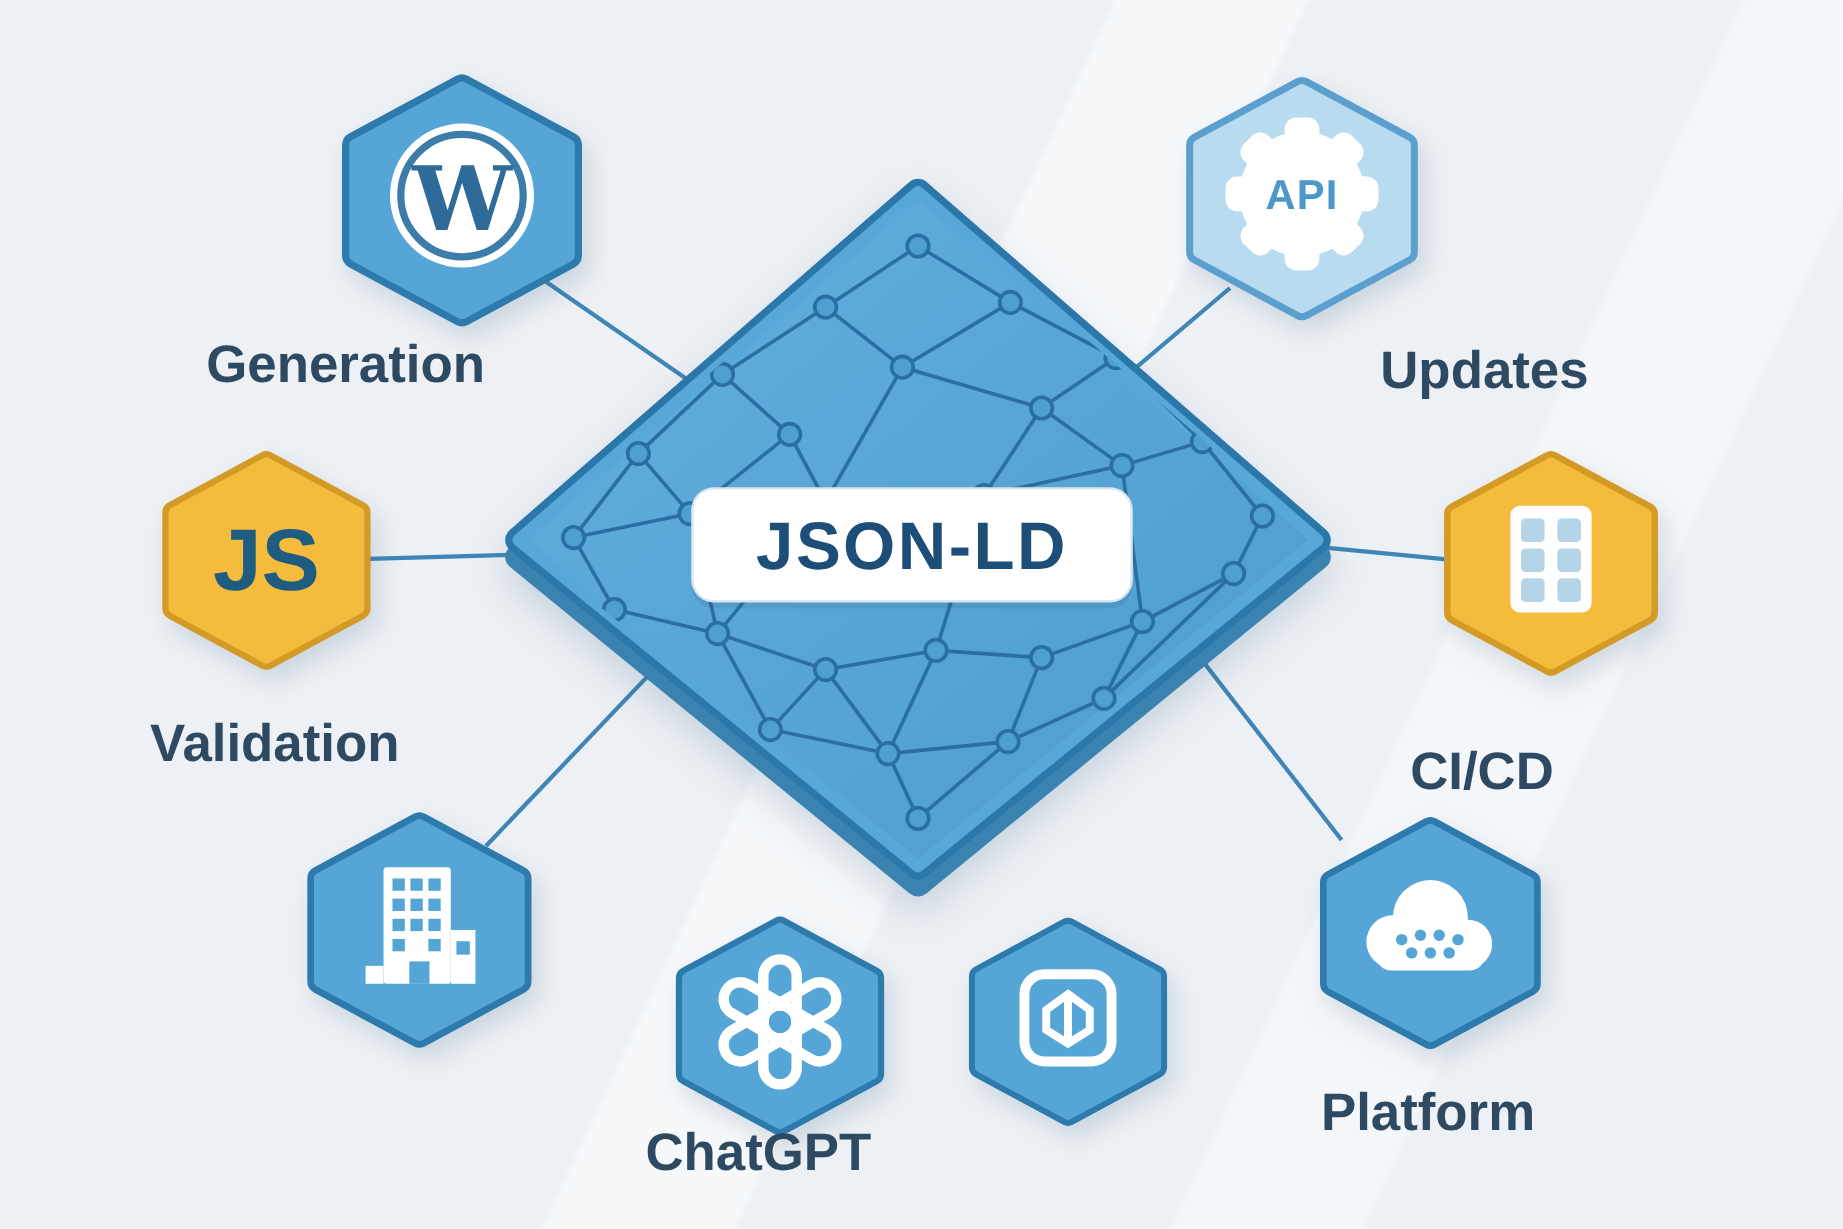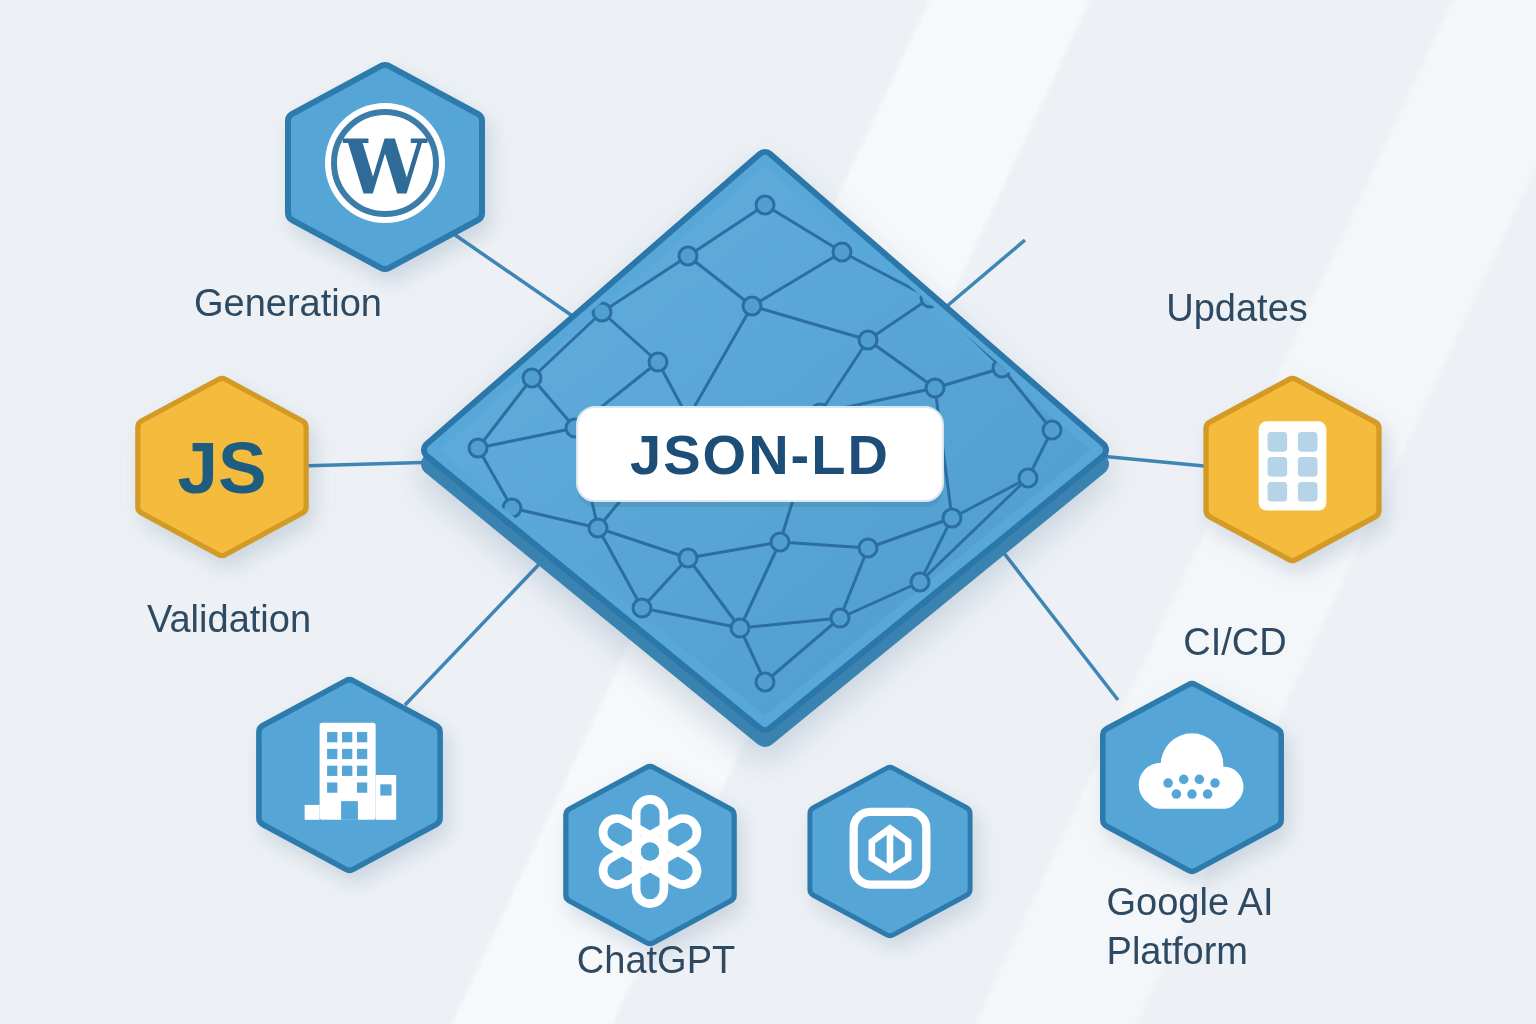--- a/index.html
+++ b/index.html
@@ -24,21 +24,21 @@
   .hex-fill{stroke-width:5;stroke-linejoin:round;}
   .blue .hex-border{stroke:#2d7aac;fill:#2d7aac;}
   .blue .hex-fill{stroke:#55a6d7;fill:#55a6d7;}
   .lightblue .hex-border{stroke:#5b9fce;fill:#5b9fce;}
   .lightblue .hex-fill{stroke:#b9dbef;fill:#b9dbef;}
   .yellow .hex-border{stroke:#d49a26;fill:#d49a26;}
   .yellow .hex-fill{stroke:#f5bb3d;fill:#f5bb3d;}
   .label{
     position:absolute;z-index:4;
     transform:translate(-50%,-50%);
-    font-size:38px;font-weight:400;line-height:1.3;
+    font-size:44px;font-weight:700;line-height:1.3;
     color:#2e4a63;text-align:center;white-space:nowrap;
   }
   .label.left{text-align:left;}
   text{font-family:"Liberation Sans", sans-serif;}
   .wp-w{font-family:"DejaVu Serif", serif;font-weight:bold;font-size:37px;fill:#2f6b99;}
   .api-text{font-weight:bold;font-size:18px;fill:#4d98c9;letter-spacing:0.5px;}
   .js-text{font-weight:bold;font-size:42px;fill:#1e5c80;}
   .center-title{font-weight:bold;font-size:56px;fill:#1c4e78;letter-spacing:2px;}
   .net-edge{stroke:#2b6fa2;stroke-width:3;}
   .net-node{fill:#4f9fd2;stroke:#2b6fa2;stroke-width:3;}
@@ -166,20 +166,36 @@
       <polygon class="hex-border" points="57.5,6 102,30 102,76 57.5,100 13,76 13,30"></polygon>
       <polygon class="hex-fill" points="57.5,6 102,30 102,76 57.5,100 13,76 13,30"></polygon>
       <g transform="translate(57.5,51)">
         <circle r="30" fill="#ffffff"></circle>
         <circle r="25.5" fill="none" stroke="#3c7ca9" stroke-width="3"></circle>
         <text class="wp-w" text-anchor="middle" dominant-baseline="central" y="2">W</text>
       </g>
     </svg>
   </div>
 
+  <div class="node lightblue" style="left:974px;top:63px;width:222px;height:205px;">
+    <svg viewBox="0 0 115 106">
+      <polygon class="hex-border" points="57.5,6 102,30 102,76 57.5,100 13,76 13,30"></polygon>
+      <polygon class="hex-fill" points="57.5,6 102,30 102,76 57.5,100 13,76 13,30"></polygon>
+      <g transform="translate(57.5,51)">
+        <g fill="#ffffff">
+          <rect x="-7.5" y="-33" width="15" height="66" rx="5"></rect>
+          <rect x="-7.5" y="-33" width="15" height="66" rx="5" transform="rotate(45)"></rect>
+          <rect x="-7.5" y="-33" width="15" height="66" rx="5" transform="rotate(90)"></rect>
+          <rect x="-7.5" y="-33" width="15" height="66" rx="5" transform="rotate(135)"></rect>
+        </g>
+        <circle r="27" fill="#ffffff"></circle>
+        <text class="api-text" text-anchor="middle" dominant-baseline="central" y="1">API</text>
+      </g>
+    </svg>
+  </div>
 
   <div class="node yellow" style="left:122px;top:375px;width:200px;height:184px;text-decoration:underline;">
     <svg viewBox="0 0 115 106">
       <polygon class="hex-border" points="57.5,6 102,30 102,76 57.5,100 13,76 13,30"></polygon>
       <polygon class="hex-fill" points="57.5,6 102,30 102,76 57.5,100 13,76 13,30"></polygon>
       <g transform="translate(57.5,51)">
         <text class="js-text" text-anchor="middle" dominant-baseline="central" y="2">JS</text>
       </g>
     </svg>
   </div>
@@ -277,19 +293,18 @@
             <circle cx="8.5" cy="11" r="2.6"></circle>
         </g>
       </g>
     </svg>
   </div>
 
   <div class="label" style="left:288px;top:304px;">Generation</div>
   <div class="label" style="left:1237px;top:309px;">Updates</div>
   <div class="label" style="left:229px;top:620px;text-align:center;">Validation</div>
   <div class="label" style="left:1235px;top:620px;margin-top:23px;">CI/CD</div>
-  <div class="label" style="left:656px;top:961px;">ChatGPT</div>
+  <div class="label" style="left:632px;top:961px;">ChatGPT</div>
   <div class="label left" style="left:1190px;top:927px;">
-    <div>Google AI</div>
     <div>Platform</div>
   </div>
 
 </div>
 
 </body></html>

